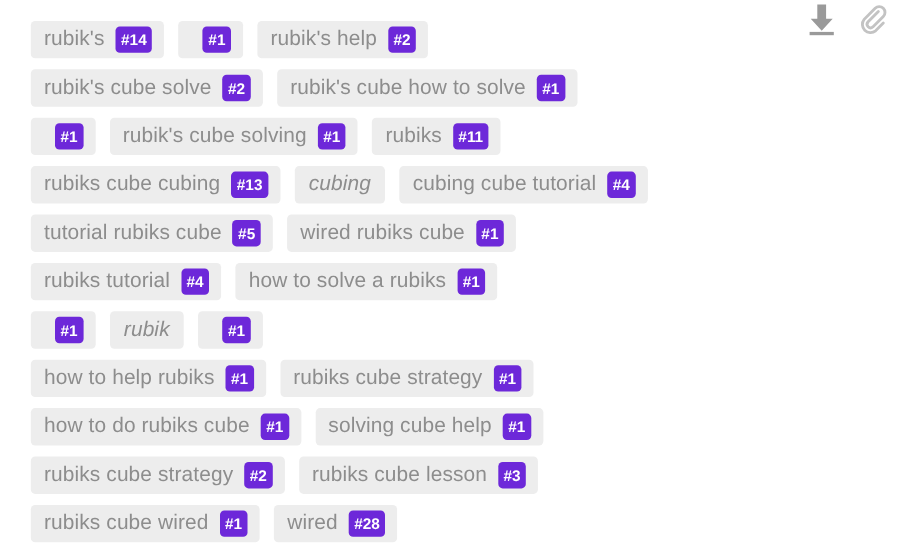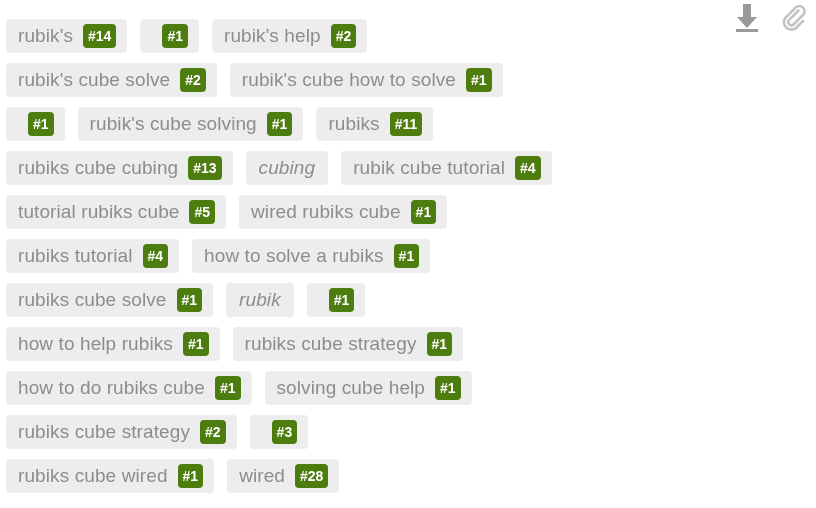--- a/index.html
+++ b/index.html
@@ -15,21 +15,21 @@
     overflow: hidden;
     position: relative;
   }
 
   #tag-panel {
     position: absolute;
     left: 0;
     top: 0;
     width: 816px;
     height: 508px;
-    padding: 14px 0 0 6px;
+    padding: 14px 0 0 28px;
     box-sizing: border-box;
   }
 
   .tag-row {
     display: flex;
     align-items: center;
     height: 44px;
     gap: 13px;
   }
 
@@ -49,21 +49,21 @@
     font-size: 19px;
     color: #8d8d8d;
     line-height: 34px;
     letter-spacing: 0.1px;
   }
 
   .tag-badge {
     display: inline-flex;
     align-items: center;
     justify-content: center;
-    background: #4d7c0f;
+    background: #6d28d9;
     color: #ffffff;
     font-size: 14px;
     font-weight: bold;
     border-radius: 4px;
     height: 24px;
     min-width: 20px;
     padding: 0 5px;
     margin-left: 10px;
     box-sizing: border-box;
     line-height: 1;
@@ -136,21 +136,21 @@
     </div>
     <div class="tag-row">
       <div class="tag-chip">
         <span class="tag-label">rubiks cube cubing</span>
         <span class="tag-badge">#13</span>
       </div>
       <div class="tag-chip no-badge">
         <span class="tag-label">cubing</span>
       </div>
       <div class="tag-chip">
-        <span class="tag-label">rubik cube tutorial</span>
+        <span class="tag-label">cubing cube tutorial</span>
         <span class="tag-badge">#4</span>
       </div>
     </div>
     <div class="tag-row">
       <div class="tag-chip">
         <span class="tag-label">tutorial rubiks cube</span>
         <span class="tag-badge">#5</span>
       </div>
       <div class="tag-chip">
         <span class="tag-label">wired rubiks cube</span>
@@ -162,21 +162,20 @@
         <span class="tag-label">rubiks tutorial</span>
         <span class="tag-badge">#4</span>
       </div>
       <div class="tag-chip">
         <span class="tag-label">how to solve a rubiks</span>
         <span class="tag-badge">#1</span>
       </div>
     </div>
     <div class="tag-row">
       <div class="tag-chip">
-        <span class="tag-label">rubiks cube solve</span>
         <span class="tag-badge">#1</span>
       </div>
       <div class="tag-chip no-badge">
         <span class="tag-label">rubik</span>
       </div>
       <div class="tag-chip">
         <span class="tag-badge">#1</span>
       </div>
     </div>
     <div class="tag-row">
@@ -198,20 +197,21 @@
         <span class="tag-label">solving cube help</span>
         <span class="tag-badge">#1</span>
       </div>
     </div>
     <div class="tag-row">
       <div class="tag-chip">
         <span class="tag-label">rubiks cube strategy</span>
         <span class="tag-badge">#2</span>
       </div>
       <div class="tag-chip">
+        <span class="tag-label">rubiks cube lesson</span>
         <span class="tag-badge">#3</span>
       </div>
     </div>
     <div class="tag-row">
       <div class="tag-chip">
         <span class="tag-label">rubiks cube wired</span>
         <span class="tag-badge">#1</span>
       </div>
       <div class="tag-chip">
         <span class="tag-label">wired</span>

